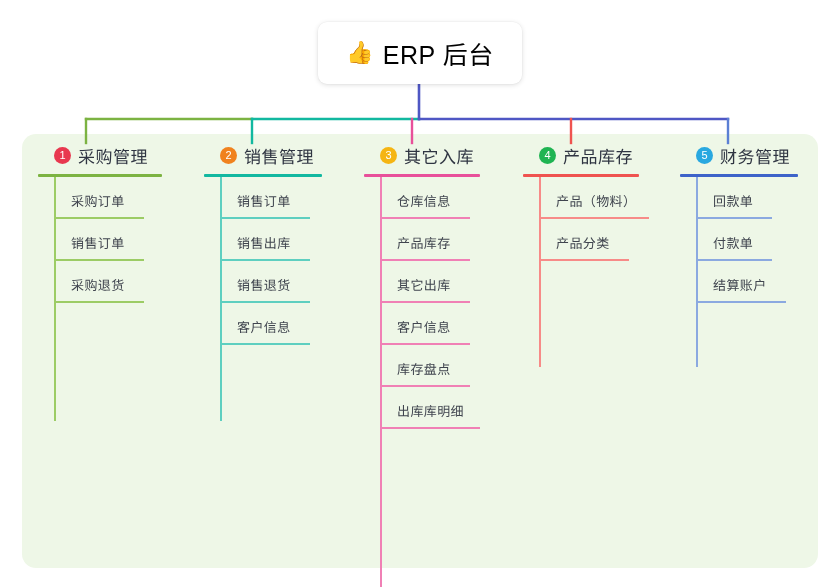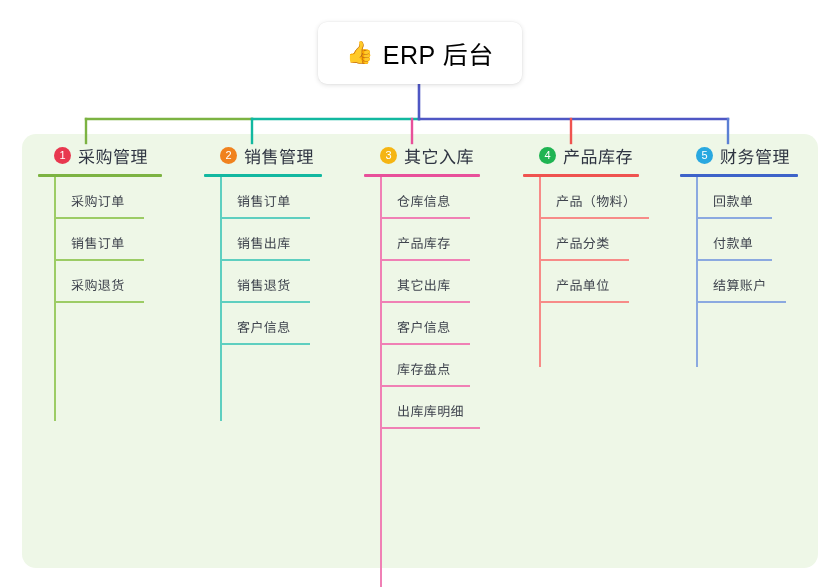--- a/index.html
+++ b/index.html
@@ -256,24 +256,20 @@
         <div class="col-body">
           <div class="spine" style="height: 190px; background: rgb(247, 139, 136);"></div>
           <div class="item">
             <span class="item-label">产品（物料）</span>
             <div class="item-rule" style="width: 110px; background: rgb(247, 139, 136);"></div>
           </div>
           <div class="item">
             <span class="item-label">产品分类</span>
             <div class="item-rule" style="width: 90px; background: rgb(247, 139, 136);"></div>
           </div>
-          <div class="item">
-            <span class="item-label">产品单位</span>
-            <div class="item-rule" style="width: 90px; background: rgb(247, 139, 136);"></div>
-          </div>
         </div>
       </div>
       <div class="column" style="left: 658px;">
         <div class="col-head">
           <span class="badge" style="background: rgb(41, 168, 224);">5</span>
           <span class="col-title">财务管理</span>
         </div>
         <div class="col-headrule" style="width: 118px; background: rgb(61, 99, 201);"></div>
         <div class="col-body">
           <div class="spine" style="height: 190px; background: rgb(139, 169, 224);"></div>

